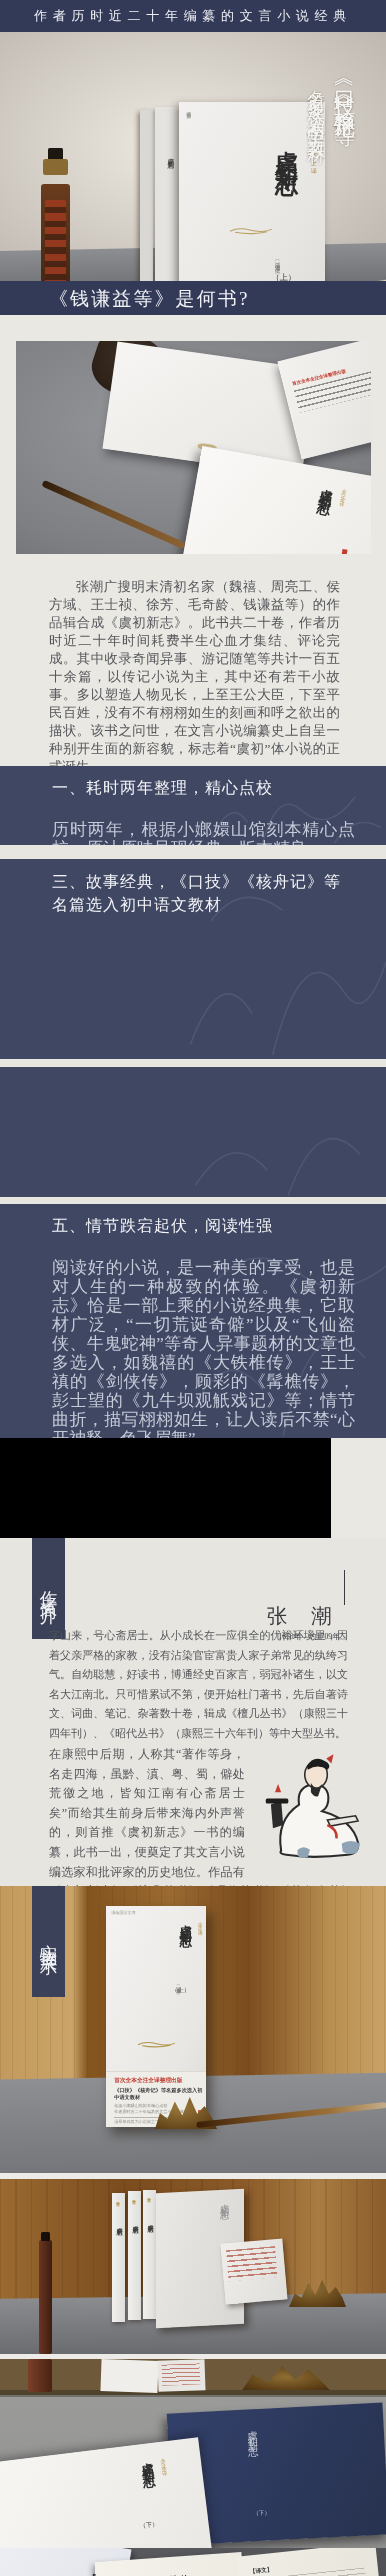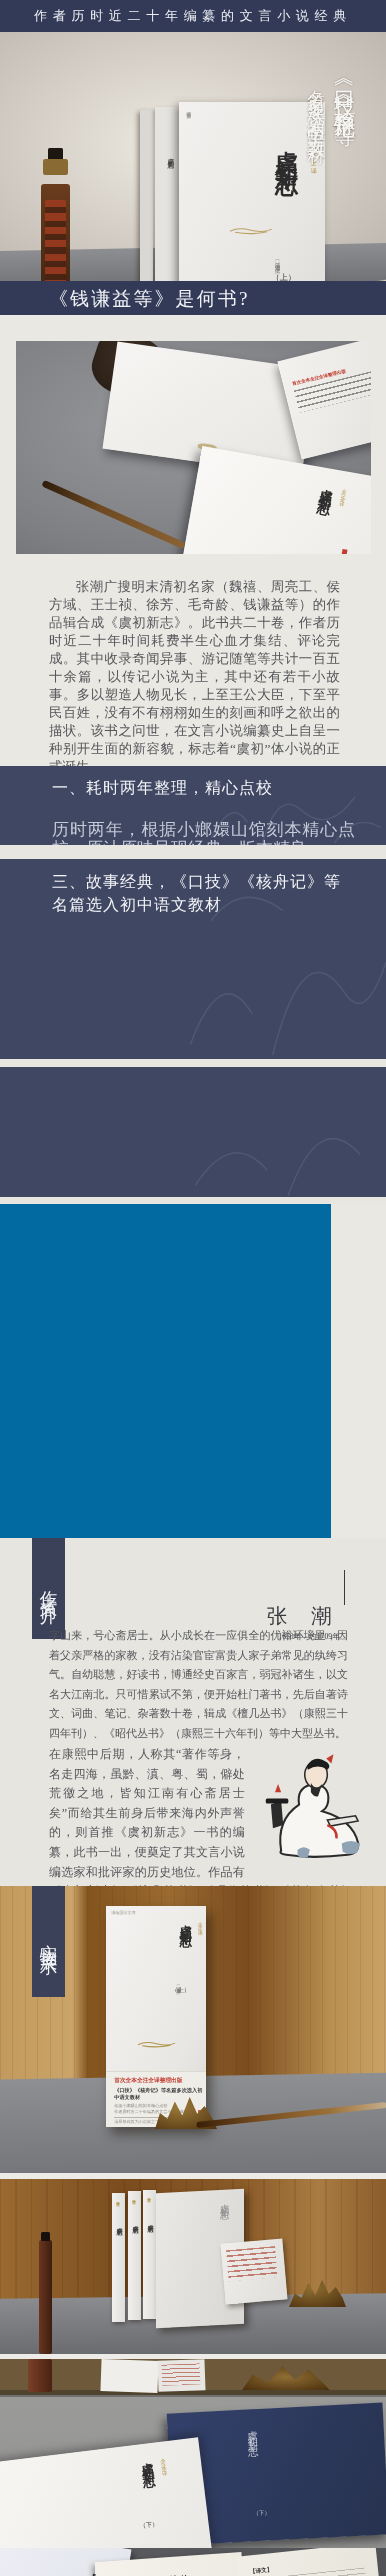--- a/index.html
+++ b/index.html
@@ -47,21 +47,21 @@
   #photo2 .caseB{left:272px;top:6.2px;width:108px;height:101px;background:linear-gradient(120deg,#f3f2ef,#e3e2de);transform:rotate(-14deg);box-shadow:-3.1px 5.2px 8.2px rgba(20,20,25,.4);}
   #photo2 .caseB .rl{position:absolute;left:9.3px;top:23px;width:77px;font-size:4.6px;color:#c23b2e;font-weight:bold;transform:rotate(0.5deg);}
   #photo2 .caseB .gl{position:absolute;left:9.3px;top:32px;width:82px;height:23px;background:repeating-linear-gradient(180deg,#8e8d88 0 1.5px,transparent 1.5px 5.7px);}
   #photo2 .covC{left:174px;top:122px;width:206px;height:124px;background:linear-gradient(120deg,#faf9f7,#ebeae6);transform:rotate(10deg);box-shadow:-4.1px 5.2px 9.3px rgba(20,20,25,.45);}
   #photo2 .covC .tt{position:absolute;right:67px;top:10.3px;font-size:13.4px;color:#2e2e2e;letter-spacing:4.1px;font-weight:bold;}
   #photo2 .covC .ed{position:absolute;right:54px;top:13.4px;font-size:5.2px;color:#b2944d;letter-spacing:4.1px;}
   #photo2 .covC .seal{position:absolute;right:45px;top:77px;width:4.6px;height:4.6px;background:#c23b2e;}
   #photo2 .brush2{left:20.6px;top:170px;width:155px;height:7.2px;background:linear-gradient(90deg,#2e1c0c,#6e4a22 40%,#8a6235);transform:rotate(24deg);border-radius:3.6px;}
   #introP{left:49px;top:250px;width:291px;color:#55565a;font-size:13.4px;line-height:18px;text-align:justify;text-indent:2em;}
   
-  #features{left:0;top:766px;width:331px;height:772px;background:#0369a1;}
+  #features{left:0;top:766px;width:331px;height:772px;background:#000000;}
   .fblock{position:relative;width:386px;background:#3f4763;overflow:hidden;}
   .fblock .tex{position:absolute;right:0;top:0;opacity:.14;pointer-events:none;}
   .fpad{position:relative;padding:10.3px 31px 0 52px;}
   .ftitle{color:#f4f5f8;font-size:16px;letter-spacing:1px;line-height:23px;}
   .fbody{margin-top:21px;color:#c6cbd8;font-size:17px;line-height:19px;text-align:justify;}
   .fgap{width:386px;height:7.2px;background:#e8e6e1;}
   
   #authorzone{left:0;top:1538px;width:386px;height:348px;background:#e7e5e0;}
   .vtab{position:absolute;left:32px;top:0;width:33px;background:#3a4158;color:#f2f3f6;display:flex;align-items:center;justify-content:center;}
   .vtab .tx{font-size:17.5px;letter-spacing:5.2px;padding:7.2px 0 9.3px 0;}
@@ -214,20 +214,29 @@
     </div>
     <div class="fgap"></div>
     <div class="fblock" style="height:130px">
       <svg class="tex" width="196" height="129" viewBox="0 0 380 250">
           <path d="M10 230 Q80 120 150 200 M190 250 Q250 80 330 170" stroke="#aab3cf" stroke-width="3" fill="none"></path>
         </svg>
       <div class="fpad">
       </div>
     </div>
     <div class="fgap"></div>
+    <div class="fblock" style="height:234px">
+      <svg class="tex" width="216" height="232" viewBox="0 0 420 450">
+          <path d="M30 430 Q100 260 180 360 M220 450 Q280 180 380 300 M80 160 Q160 60 260 140 Q330 190 420 120" stroke="#aab3cf" stroke-width="3" fill="none"></path>
+        </svg>
+      <div class="fpad">
+        <div class="ftitle">五、情节跌宕起伏，阅读性强</div>
+        <div class="fbody">阅读好的小说，是一种美的享受，也是对人生的一种极致的体验。《虞初新志》恰是一部上乘的小说经典集，它取材广泛，“一切荒诞奇僻”以及“飞仙盗侠、牛鬼蛇神”等奇人异事题材的文章也多选入，如魏禧的《大铁椎传》，王士禛的《剑侠传》，顾彩的《髯樵传》，彭士望的《九牛坝观觗戏记》等；情节曲折，描写栩栩如生，让人读后不禁“心开神释、色飞眉舞”。</div>
+      </div>
+    </div>
   </div>
 
   <div id="authorzone" class="abs">
     <div class="vtab" style="height:101px">
       <div class="tx vt">作者简介</div>
     </div>
     <div id="authName">
       <span class="nm">张 潮</span><span class="bar"></span>
       <div class="yr">1650年—约1709年</div>
     </div>

